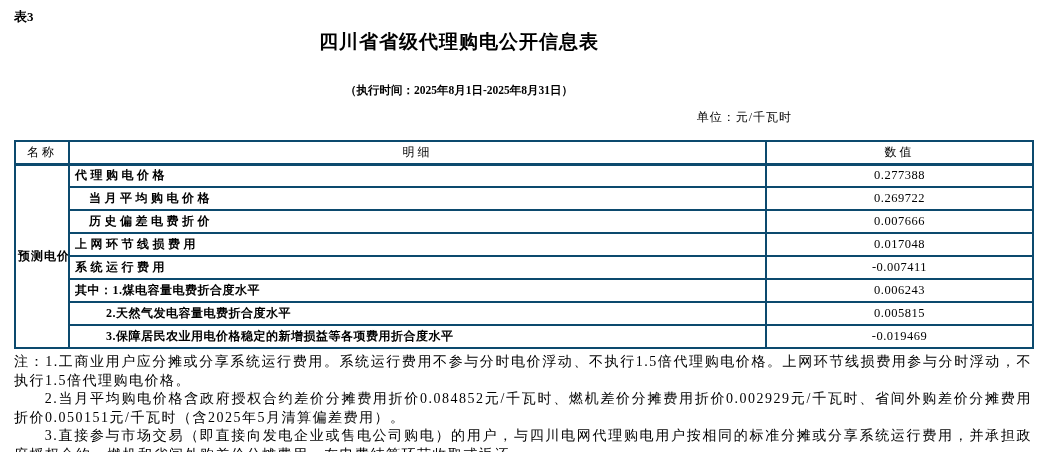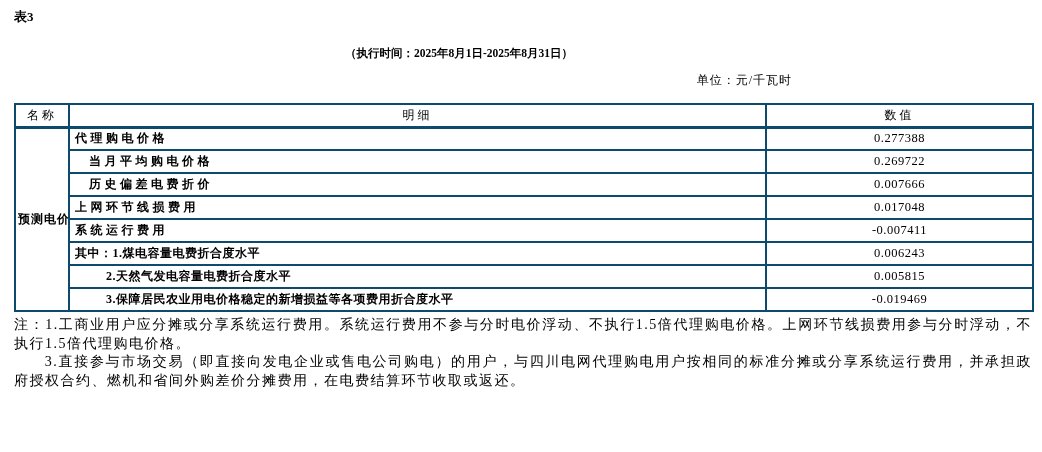--- a/index.html
+++ b/index.html
@@ -20,21 +20,21 @@
     text-align: center;
     font-size: 19px;
     font-weight: bold;
     letter-spacing: 1px;
     margin-top: 3px;
   }
   .doc-subtitle {
     text-align: center;
     font-size: 11.5px;
     font-weight: bold;
-    margin-top: 20px;
+    margin-top: 28px;
   }
   .unit-line {
     text-align: right;
     padding-right: 112px;
     font-size: 12px;
     margin-top: 11px;
     margin-bottom: 14px;
     letter-spacing: 1px;
   }
 
@@ -93,20 +93,21 @@
   }
   .notes p.note-indented { text-indent: 2.2em; }
 </style>
 </head>
 <body>
 
 <div class="page">
 
   <div class="table-tag">表3</div>
 
+  <div class="doc-title">四川省省级代理购电公开信息表</div>
 
   <div class="doc-subtitle">（执行时间：2025年8月1日-2025年8月31日）</div>
 
   <div class="unit-line">单位：元/千瓦时</div>
 
   <table class="info-table">
     <colgroup>
       <col class="col-name">
       <col class="col-detail">
       <col class="col-value">
@@ -150,16 +151,17 @@
       </tr>
       <tr>
         <td class="detail lvl-item">3.保障居民农业用电价格稳定的新增损益等各项费用折合度水平</td>
         <td class="value">-0.019469</td>
       </tr>
     </tbody>
   </table>
 
   <div class="notes">
     <p>注：1.工商业用户应分摊或分享系统运行费用。系统运行费用不参与分时电价浮动、不执行1.5倍代理购电价格。上网环节线损费用参与分时浮动，不执行1.5倍代理购电价格。</p>
+    <p class="note-indented">2.当月平均购电价格含政府授权合约差价分摊费用折价0.084852元/千瓦时、燃机差价分摊费用折价0.002929元/千瓦时、省间外购差价分摊费用折价0.050151元/千瓦时（含2025年5月清算偏差费用）。</p>
     <p class="note-indented">3.直接参与市场交易（即直接向发电企业或售电公司购电）的用户，与四川电网代理购电用户按相同的标准分摊或分享系统运行费用，并承担政府授权合约、燃机和省间外购差价分摊费用，在电费结算环节收取或返还。</p>
   </div>
 
 </div>
 
 </body></html>

